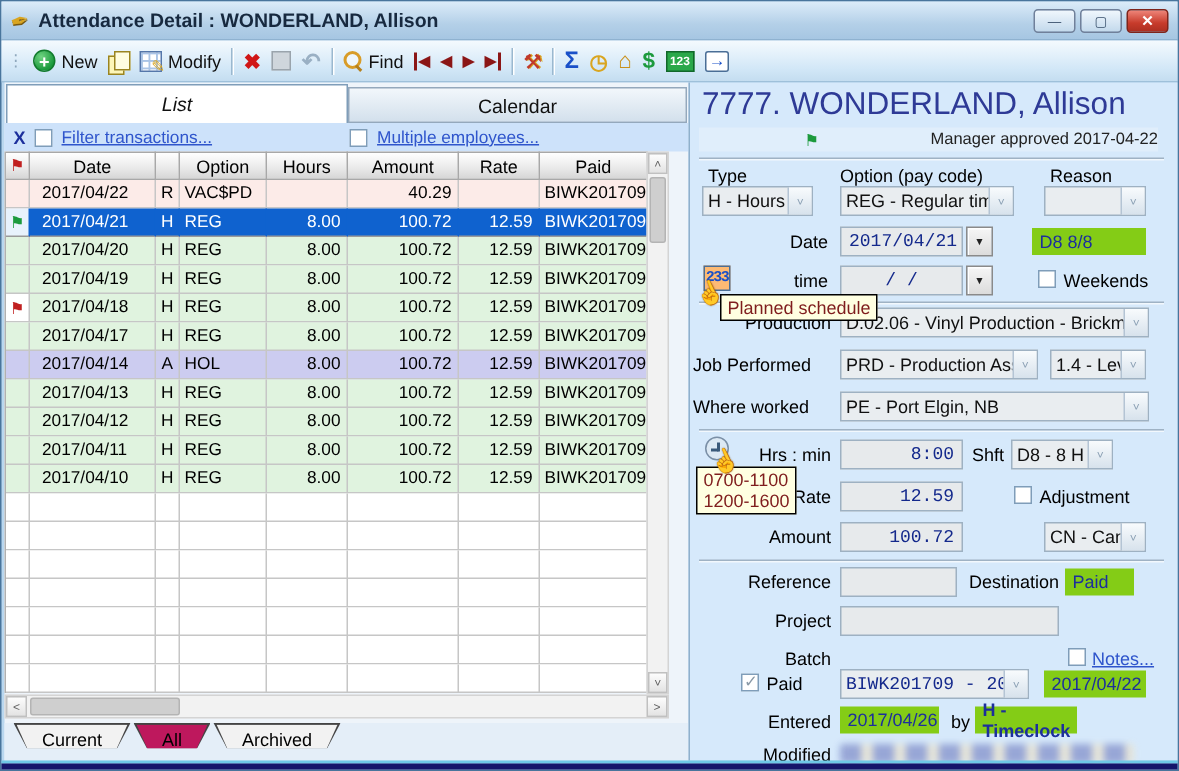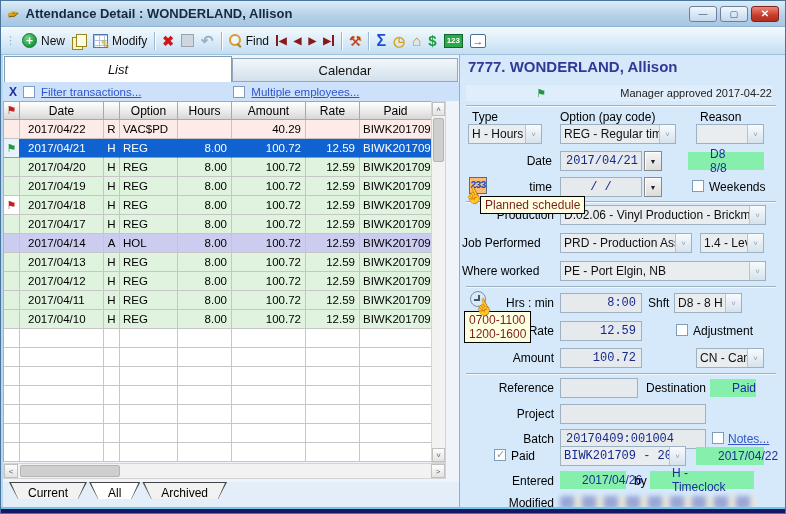--- a/index.html
+++ b/index.html
@@ -81,40 +81,40 @@
     display:flex; align-items:center; justify-content:center; font-size:8px; }
   .sthumb { position:absolute; background:#cfcfcf; border:1px solid #b4b4b4; border-radius:2px; }
   #vsb { left:428px; top:46px; width:15px; height:362px; }
   #hsb { left:0px; top:408px; width:443px; height:16px; }
 
   
   #btabs { position:absolute; left:0; top:427px; width:456px; height:25px; background:#e4eef8; display:flex; align-items:flex-start; padding-left:6px; }
   .btab-o { height:17px; margin-right:2px; background:#444; clip-path:polygon(0 0,100% 0,calc(100% - 9px) 100%,9px 100%); padding:1px 1px 1px 1px; }
   .btab-i { height:20px; background:#f2f2f2; clip-path:polygon(1px 0,calc(100% - 1px) 0,calc(100% - 10px) 100%,10px 100%);
     display:flex; align-items:center; justify-content:center; font-size:12px; padding:0 18px; color:#000; }
-  .btab-o.active .btab-i { background:#ffffff; }
+  .btab-o.active .btab-i { background:#be185d; }
 
   
   #right { position:absolute; left:458px; top:54px; width:326px; height:452px; background:#d6e9fb; border-left:1px solid #8fb0cc; font-size:12px; }
-  #emp-title { position:absolute; left:8px; top:3px; font-size:15px; font-weight:bold; color:#2e3a96; }
+  #emp-title { position:absolute; left:8px; top:3px; font-size:21px; font-weight:normal; color:#2e3a96; }
   #approval { position:absolute; left:6px; top:30px; width:306px; height:16px; background:#e0eefb; display:flex; align-items:center; gap:6px; font-size:11px; color:#222; padding-left:2px; }
   .sep { position:absolute; left:6px; width:310px; height:1px; background:#9fb2c4; box-shadow:0 1px 0 #f2f8fd; }
   .plbl { position:absolute; font-size:12px; color:#000; }
   .plbl.r { text-align:right; }
   .combo { position:absolute; height:20px; background:#e9edf0; border:1px solid #9eb1c2; display:flex; }
   .combo .txt { flex:1; display:flex; align-items:center; padding:0 3px; white-space:nowrap; overflow:hidden; color:#101010; }
   .combo .txt.mono { font-family:"Liberation Mono", monospace; color:#14298c; font-size:12px; }
   .combo .arr { width:16px; background:linear-gradient(#f8fbfd,#d7e2ec); border-left:1px solid #b4c4d4; color:#8ba0b4;
     display:flex; align-items:center; justify-content:center; font-size:8px; }
   .fld { position:absolute; height:20px; background:#e7eaec; border:1px solid #9eb1c2; font-family:"Liberation Mono", monospace;
     font-size:12px; color:#14298c; display:flex; align-items:center; padding:0 5px; }
   .fld.right { justify-content:flex-end; } .fld.center { justify-content:center; }
   .ddbtn { position:absolute; width:18px; height:20px; background:linear-gradient(#f6f6f6,#dcdcdc); border:1px solid #8a8a8a;
     box-shadow:inset 1px 1px 0 #fff; display:flex; align-items:center; justify-content:center; font-size:7px; color:#222; }
-  .badge { position:absolute; height:18px; background:#86efac; color:#1c2f9c; display:flex; align-items:center; padding:0 22px; font-size:12px; }
+  .badge { position:absolute; height:18px; background:#84cc16; color:#1c2f9c; display:flex; align-items:center; padding:0 5px; font-size:12px; }
   .tip { position:absolute; background:#ffffe1; border:1px solid #000; font-size:12px; color:#7f1d1d; padding:1px 4px; z-index:30; white-space:nowrap; }
   .hand { position:absolute; color:#e8a33d; font-size:15px; text-shadow:0 0 1px #7a4a10; transform:rotate(-25deg); z-index:31; }
   .ic233 { position:absolute; width:18px; height:17px; background:#fdba74; border:1px solid #4a6e96; font-family:"Liberation Mono", monospace;
     font-size:10px; font-weight:bold; color:#1a50c8; display:flex; align-items:center; justify-content:center; letter-spacing:-1px; }
   .ic-clock { position:absolute; width:16px; height:16px; border-radius:50%; background:#dce9f4; border:1px solid #7a8fa6; }
   .ic-clock::before { content:""; position:absolute; left:7px; top:3px; width:1.5px; height:6px; background:#3a5a7a; }
   .ic-clock::after { content:""; position:absolute; left:3px; top:7px; width:5px; height:1.5px; background:#3a5a7a; }
   .blur-blob { position:absolute; height:13px; border-radius:2px; filter:blur(2.5px);
     background:repeating-linear-gradient(90deg,#8d9bd0 0 14px,#e8e4d4 14px 22px); opacity:.85; }
 
@@ -507,36 +507,35 @@
 
     <span class="plbl r" style="left:8px;top:326px;width:86px;">Reference</span>
     <div class="fld" style="left:100px;top:323px;width:78px;"></div>
     <span class="plbl" style="left:186px;top:326px;">Destination</span>
     <div class="badge" style="left:250px;top:324px;width:46px;">Paid</div>
 
     <span class="plbl r" style="left:8px;top:352px;width:86px;">Project</span>
     <div class="fld" style="left:100px;top:349px;width:146px;"></div>
 
     <span class="plbl r" style="left:8px;top:377px;width:86px;">Batch</span>
-    <div class="fld" style="left:100px;top:374px;width:146px;">20170409:001004</div>
     <span class="chk" style="position:absolute;left:252px;top:377px;"></span>
     <span class="flink" style="position:absolute;left:268px;top:377px;font-size:12px;">Notes...</span>
 
     <span class="chk checked" style="position:absolute;left:34px;top:394px;"></span>
     <span class="plbl" style="left:51px;top:394px;">Paid</span>
     <div class="combo" style="left:100px;top:391px;width:126px;">
       <span class="txt mono">BIWK201709 - 2017/</span>
         <span class="arr">˅</span>
     </div>
     <div class="badge" style="left:236px;top:392px;width:68px;">2017/04/22</div>
 
     <span class="plbl r" style="left:8px;top:419px;width:86px;">Entered</span>
     <div class="badge" style="left:100px;top:416px;width:66px;">2017/04/26</div>
     <span class="plbl" style="left:174px;top:419px;">by</span>
-    <div class="badge" style="left:190px;top:416px;width:104px;">H - Timeclock</div>
+    <div class="badge" style="left:190px;top:416px;width:68px;font-weight:bold;">H - Timeclock</div>
 
     <span class="plbl r" style="left:8px;top:441px;width:86px;">Modified</span>
     <div class="blur-blob" style="left:100px;top:441px;width:196px;"></div>
   </div>
 
   <div id="frame-cyan"></div>
   <div id="frame-navy"></div>
 </div>
 
 </body></html>

